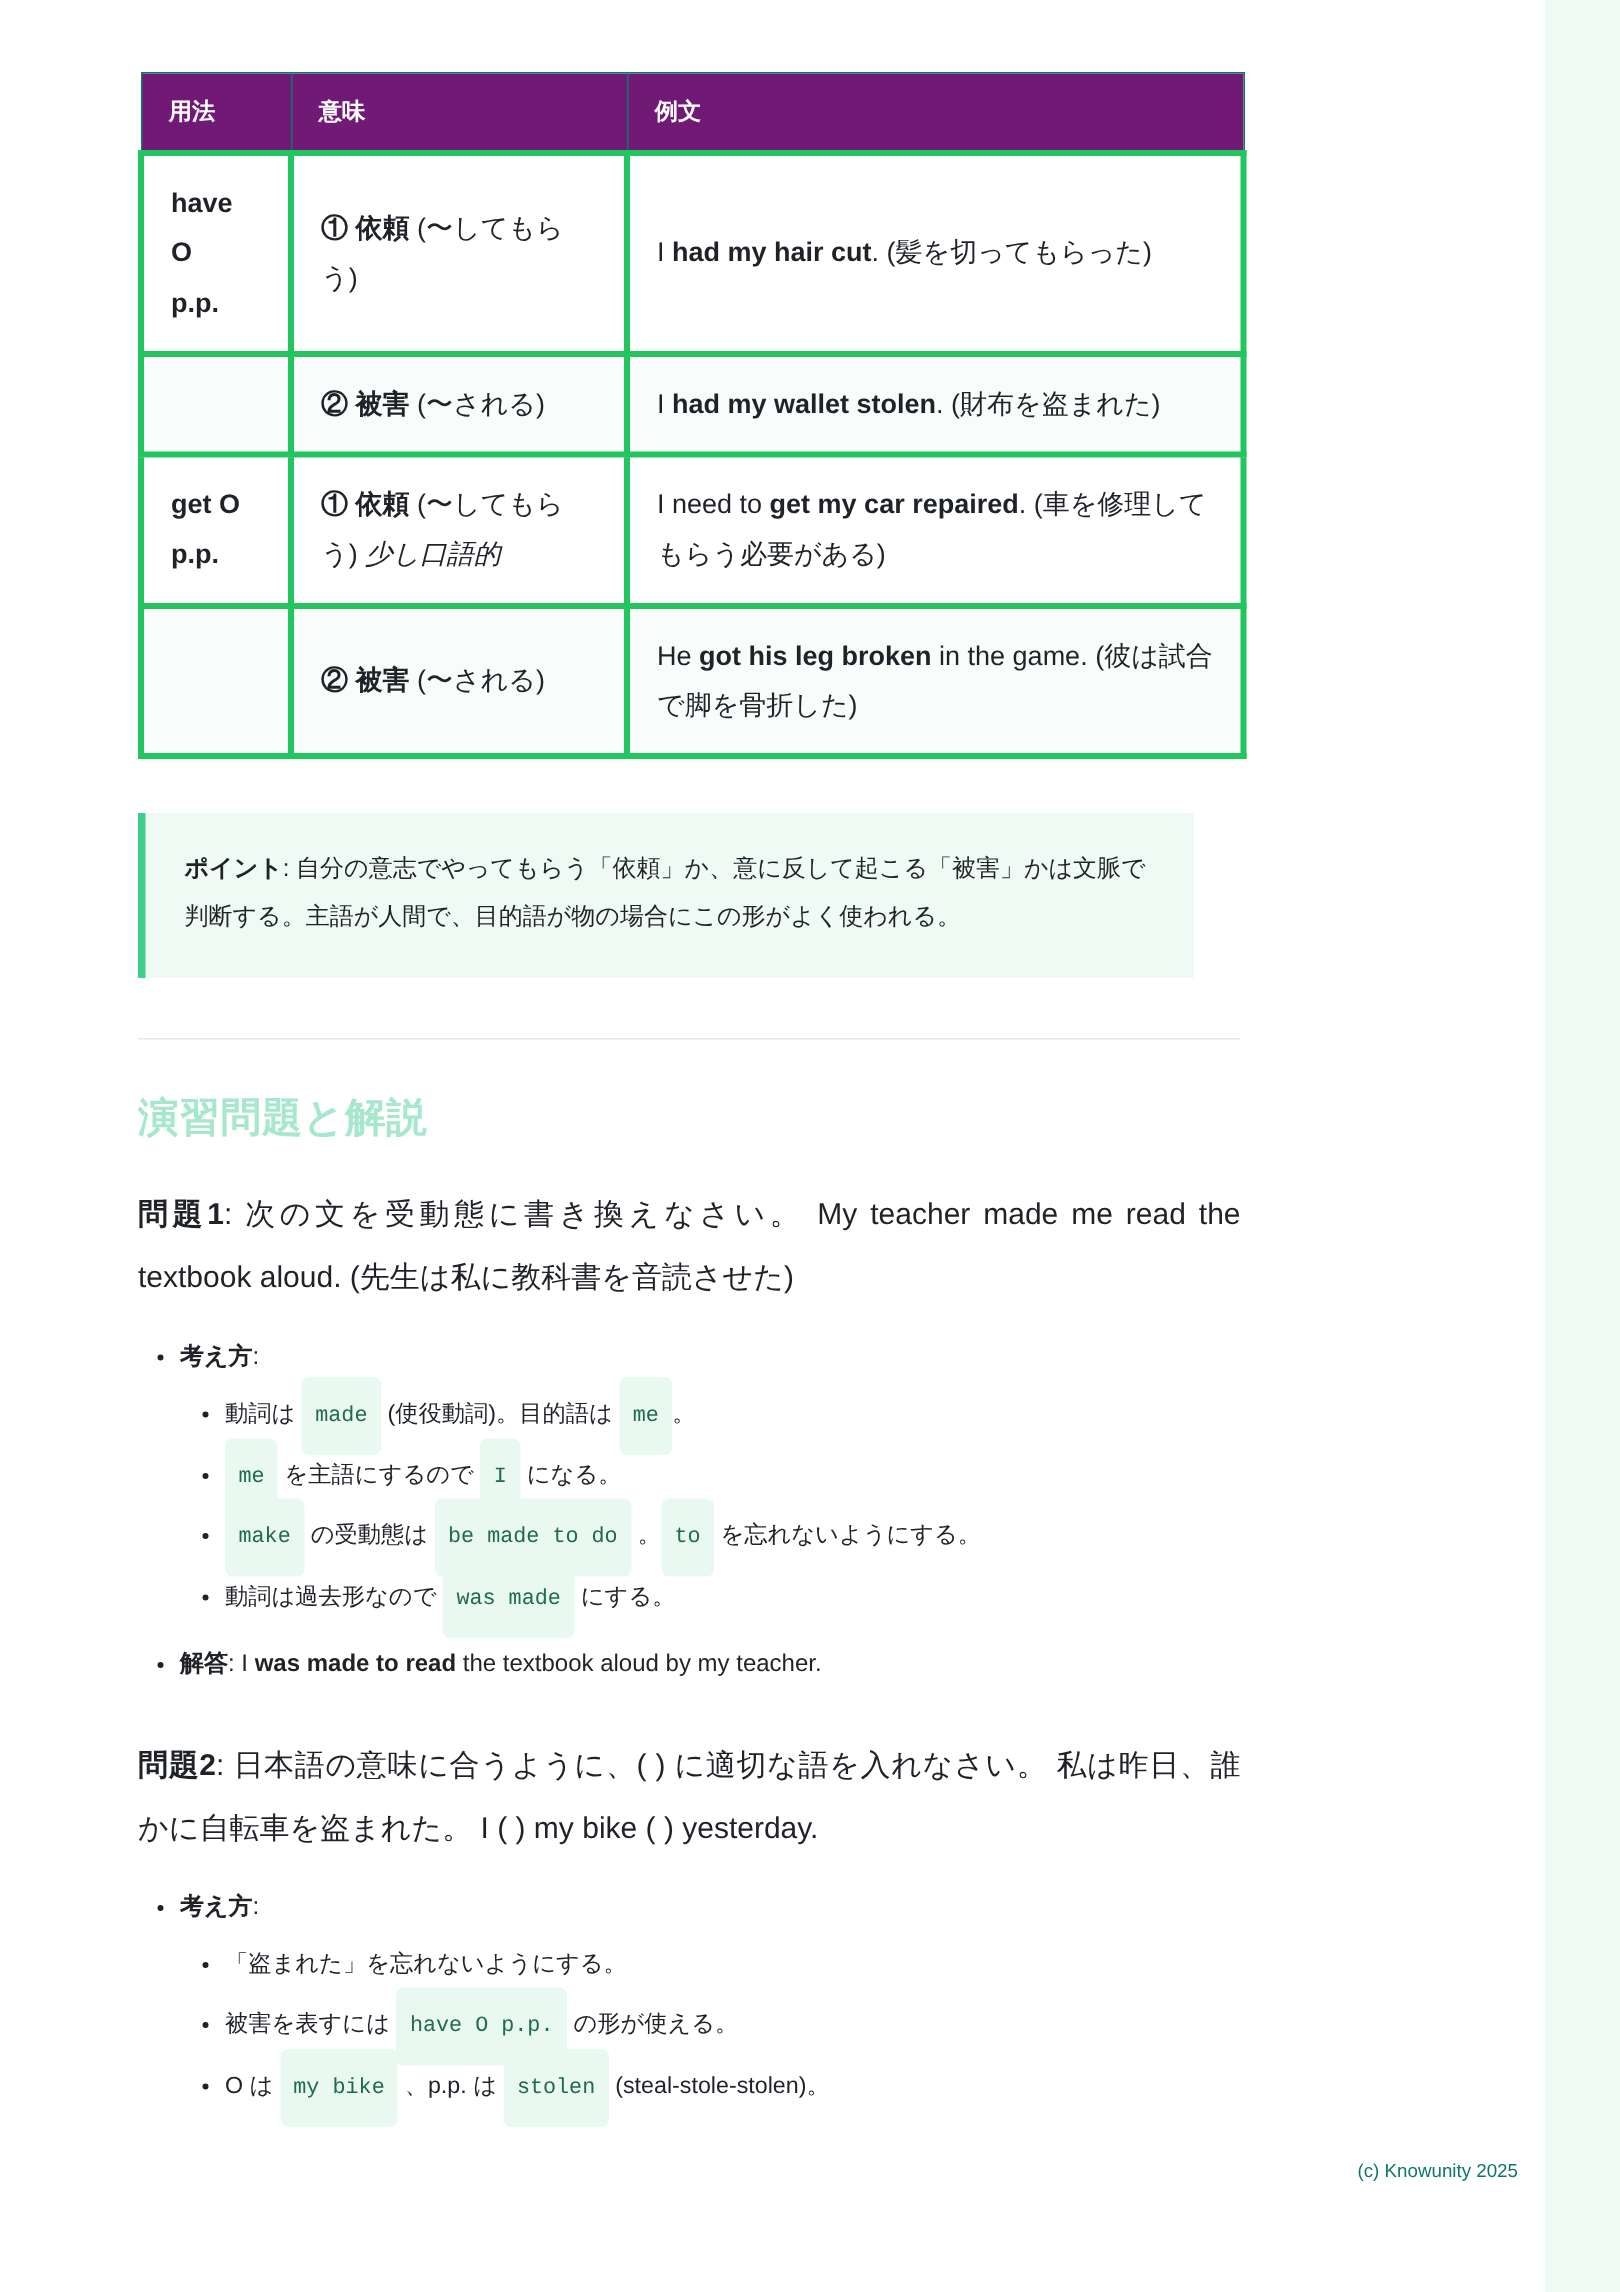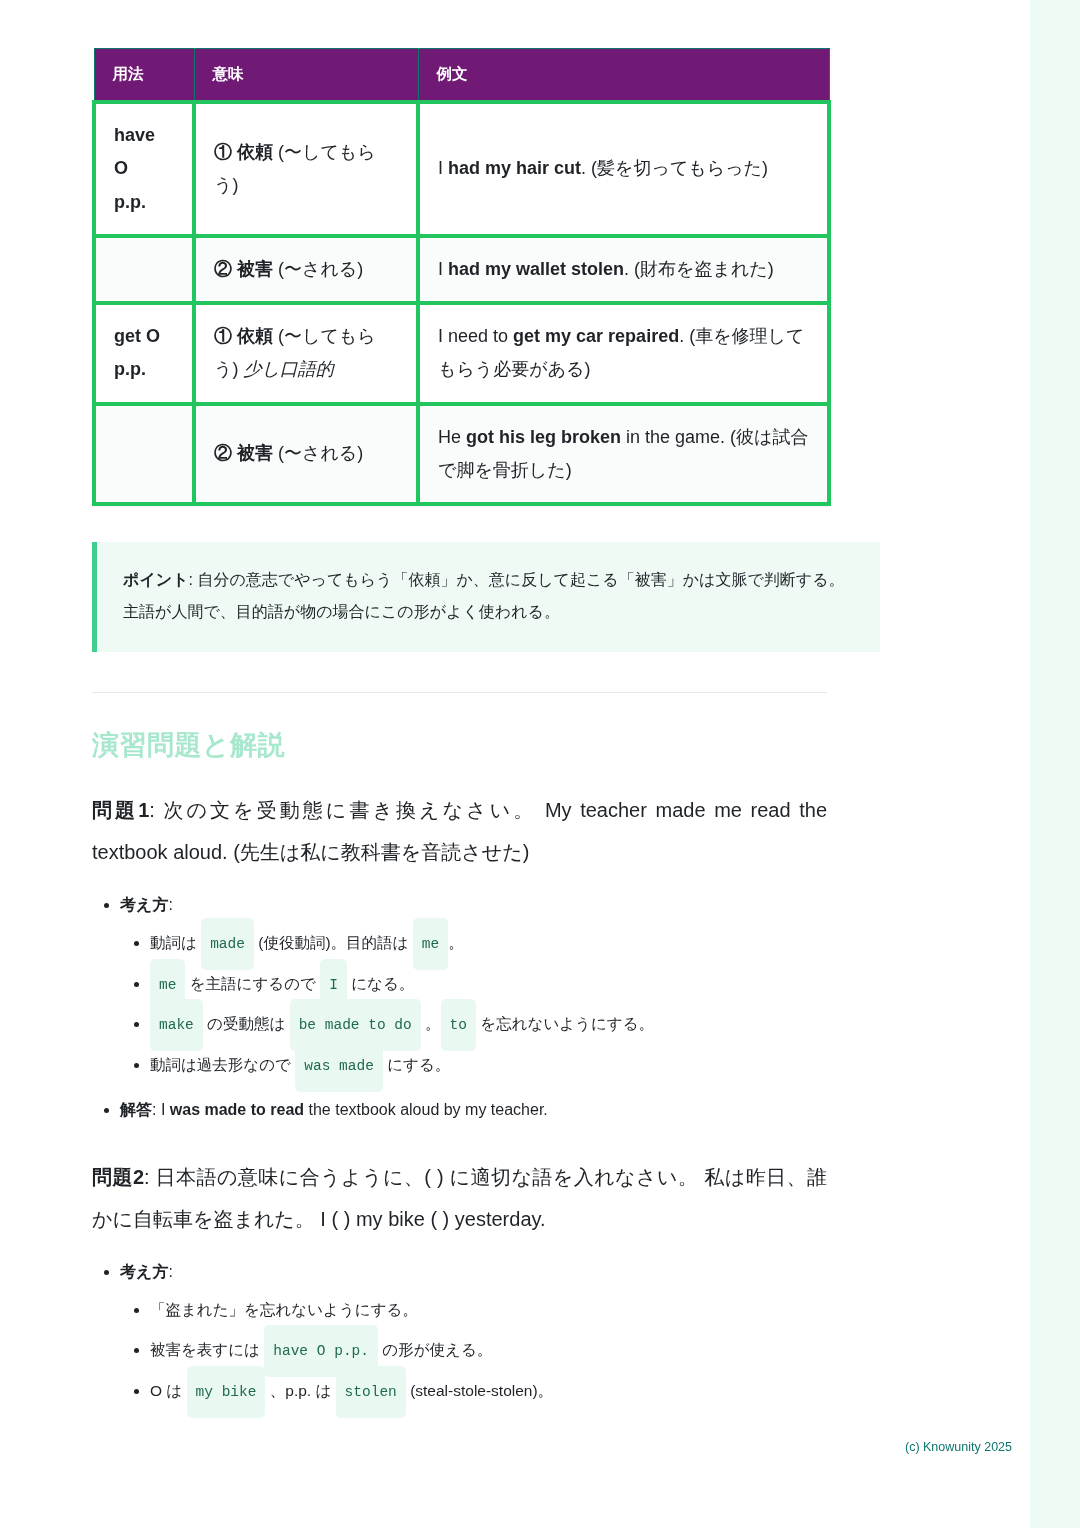--- a/index.html
+++ b/index.html
@@ -82,21 +82,21 @@
   .ital { font-style: italic; }
 
   
   .callout {
     margin-top: 36px;
     background: #effaf5;
     border-left: 5px solid #3ecf8e;
     padding: 22px 26px 24px 26px;
     font-size: 16px;
     line-height: 2.0;
-    width: 788px;
+    width: 704px;
     box-sizing: border-box;
   }
   .callout b { font-weight: 700; }
 
   hr.sep {
     border: 0;
     border-top: 1px solid #e6e8ea;
     margin: 40px 0 0 0;
     width: 735px;
   }

